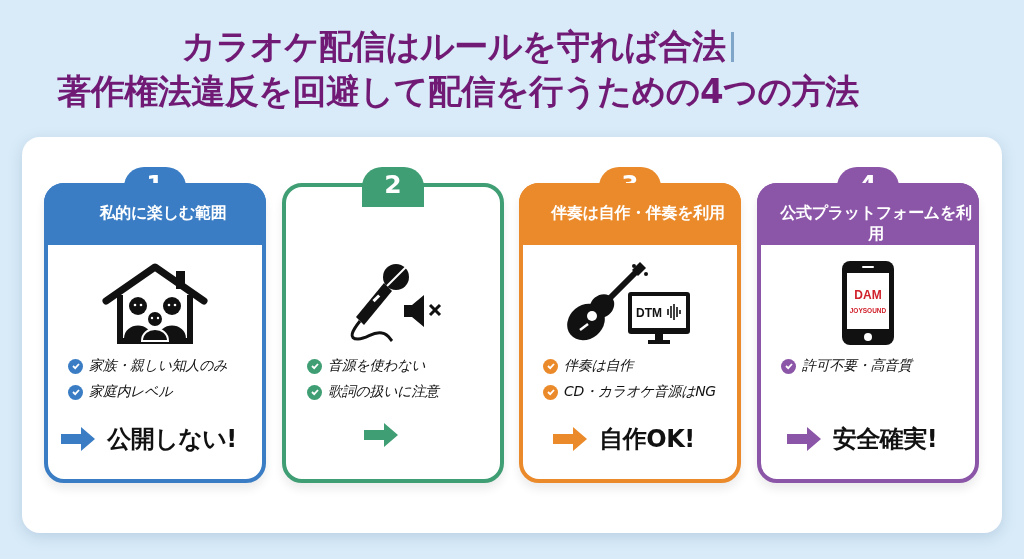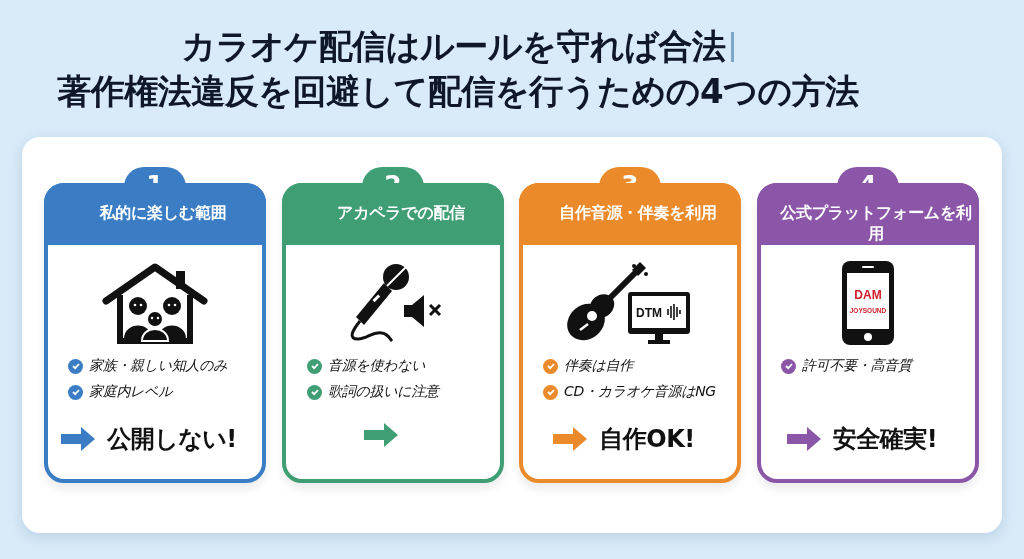--- a/index.html
+++ b/index.html
@@ -5,21 +5,21 @@
   * { box-sizing: border-box; margin: 0; padding: 0; }
   html, body { width: 1024px; height: 559px; overflow: hidden; }
   body {
     background: #d9ebf8;
     font-family: "DejaVu Sans", "Liberation Sans", sans-serif;
     position: relative;
     color: #111;
   }
   .title {
     position: absolute; left: 0; top: 24px; width: 916px;
-    text-align: center; font-weight: bold; color: #0f172a;
+    text-align: center; font-weight: bold; color: #701a75;
     letter-spacing: -0.5px;
   }
   .title .line1 { font-size: 34px; line-height: 44px; display: block; }
   .title .line2 { font-size: 34px; line-height: 46px; display: block; }
   .cursor-bar {
     display: inline-block; width: 3px; height: 30px; background: #7fa6c8;
     vertical-align: -4px; margin-left: 6px;
   }
   .panel {
     position: absolute; left: 22px; top: 137px; width: 980px; height: 396px;
@@ -122,21 +122,20 @@
   <div class="result">
     <svg class="arrow" viewBox="0 0 34 24">
         <path d="M0,7 H20 V0 L34,12 L20,24 V17 H0 Z" fill="#3a7dc4"></path>
       </svg>
     <span>公開しない!</span>
   </div>
 </div>
 
 <div class="card" style="--c:#3f9e73; left:282px;">
   <div class="num-tab">2</div>
-  <div class="head">アカペラでの配信</div>
   <div class="icon-area">
     <svg width="110" height="84" viewBox="0 0 110 84">
       <circle cx="58" cy="16" r="13" fill="#111"></circle>
       <line x1="48" y1="26" x2="68" y2="6" stroke="#fff" stroke-width="2"></line>
       <path d="M46,22 L54,30 L26,64 L18,56 Z" fill="#111"></path>
       <rect x="34" y="36" width="8" height="3" fill="#fff" transform="rotate(-45 38 37)"></rect>
       <path d="M22,60 C14,70 10,78 20,78 C30,78 34,70 44,72 C50,73 52,78 54,80" fill="none" stroke="#111" stroke-width="3"></path>
       <path d="M66,44 H74 L86,34 V66 L74,56 H66 Z" fill="#111"></path>
       <line x1="92" y1="44" x2="102" y2="54" stroke="#111" stroke-width="3"></line>
       <line x1="102" y1="44" x2="92" y2="54" stroke="#111" stroke-width="3"></line>
@@ -162,21 +161,21 @@
   </ul>
   <div class="result">
     <svg class="arrow" viewBox="0 0 34 24">
         <path d="M0,7 H20 V0 L34,12 L20,24 V17 H0 Z" fill="#3f9e73"></path>
       </svg>
   </div>
 </div>
 
 <div class="card" style="--c:#ea8a2a; left:519px;">
   <div class="num-tab">3</div>
-  <div class="head">自作音源・伴奏を利用</div>
+  <div class="head">伴奏は自作・伴奏を利用</div>
   <div class="icon-area">
     <svg width="140" height="86" viewBox="0 0 140 86">
       <ellipse cx="26" cy="62" rx="20" ry="17" fill="#111" transform="rotate(-40 26 62)"></ellipse>
       <ellipse cx="42" cy="46" rx="13" ry="11" fill="#111" transform="rotate(-40 42 46)"></ellipse>
       <circle cx="32" cy="56" r="5" fill="#fff"></circle>
       <line x1="20" y1="70" x2="28" y2="64" stroke="#fff" stroke-width="2.5"></line>
       <line x1="44" y1="44" x2="76" y2="12" stroke="#111" stroke-width="6"></line>
       <path d="M72,10 L80,2 L86,8 L78,16 Z" fill="#111"></path>
       <circle cx="74" cy="6" r="2" fill="#111"></circle>
         <circle cx="86" cy="14" r="2" fill="#111"></circle>

